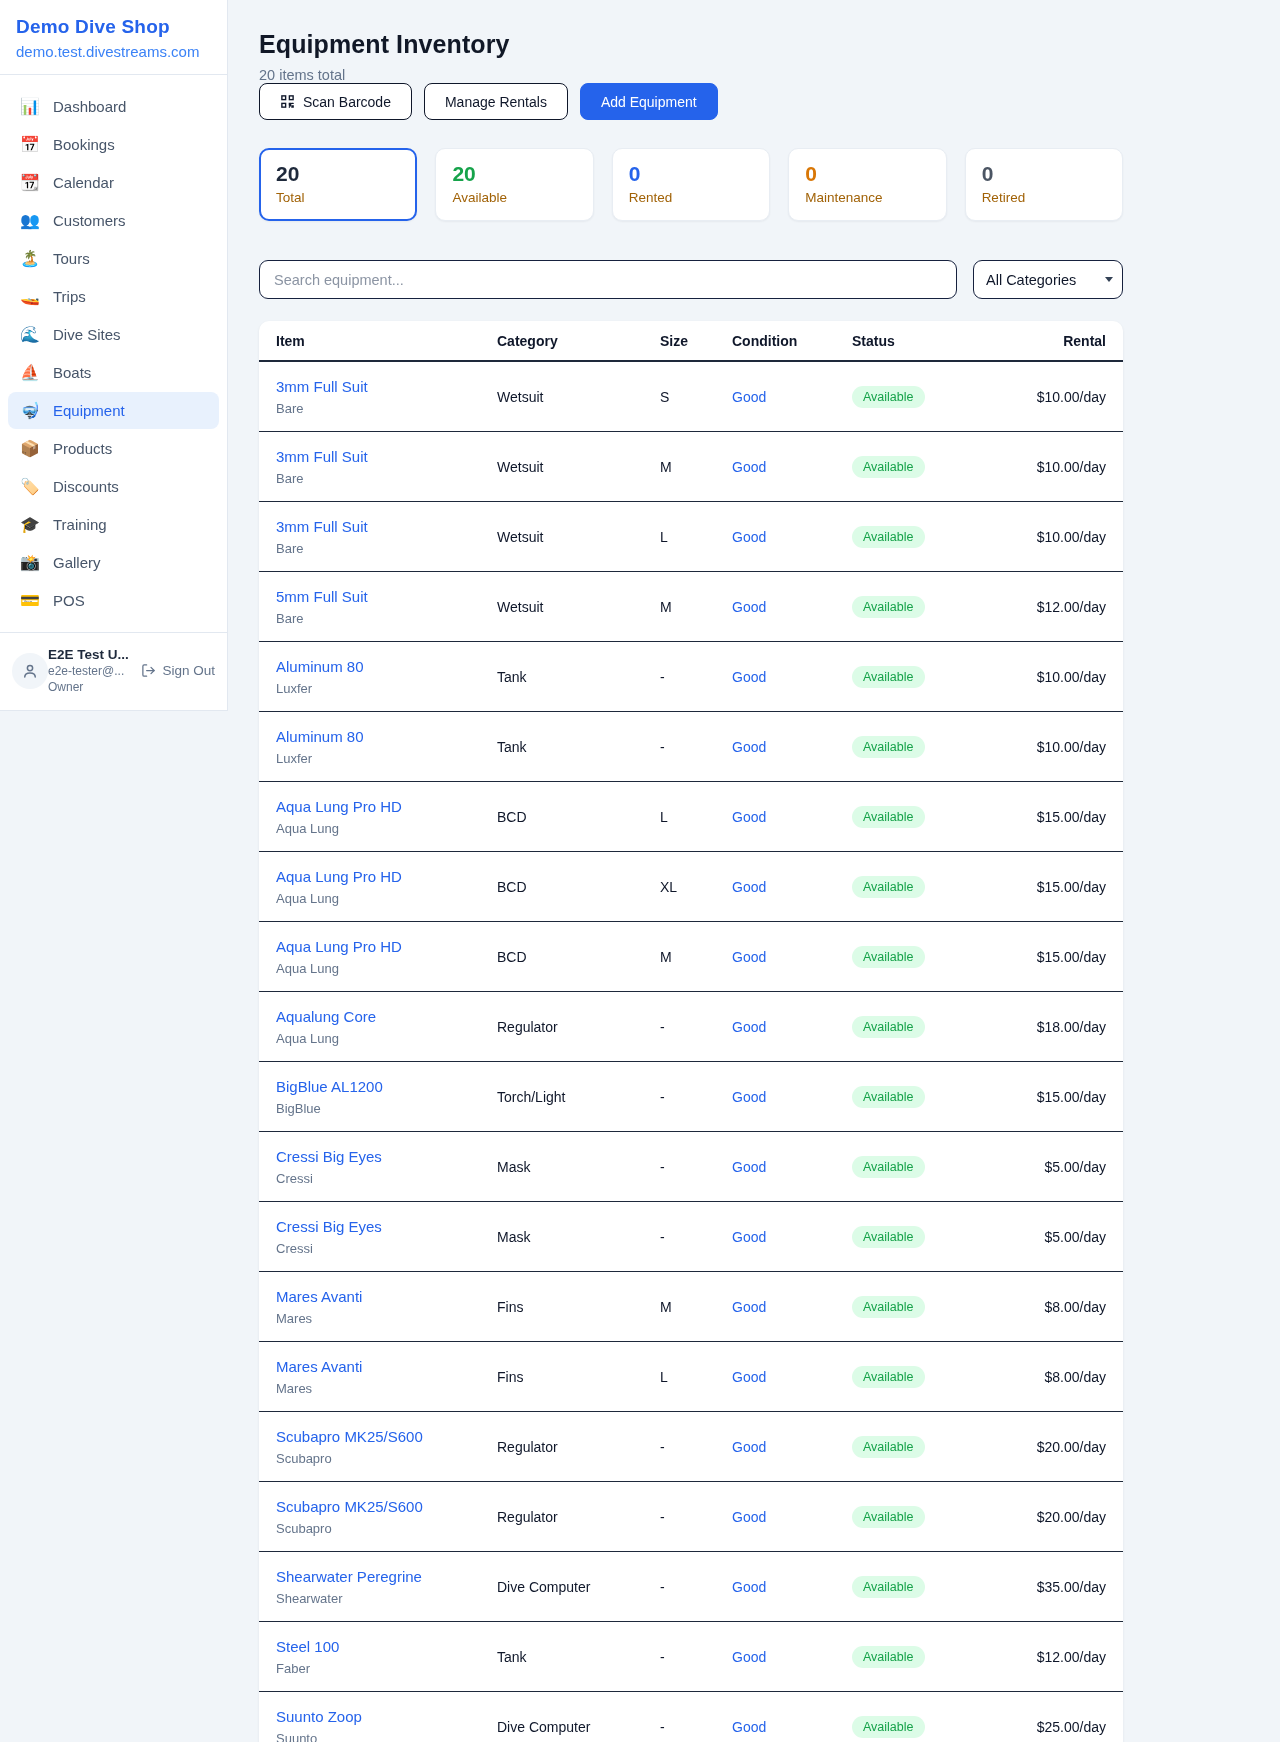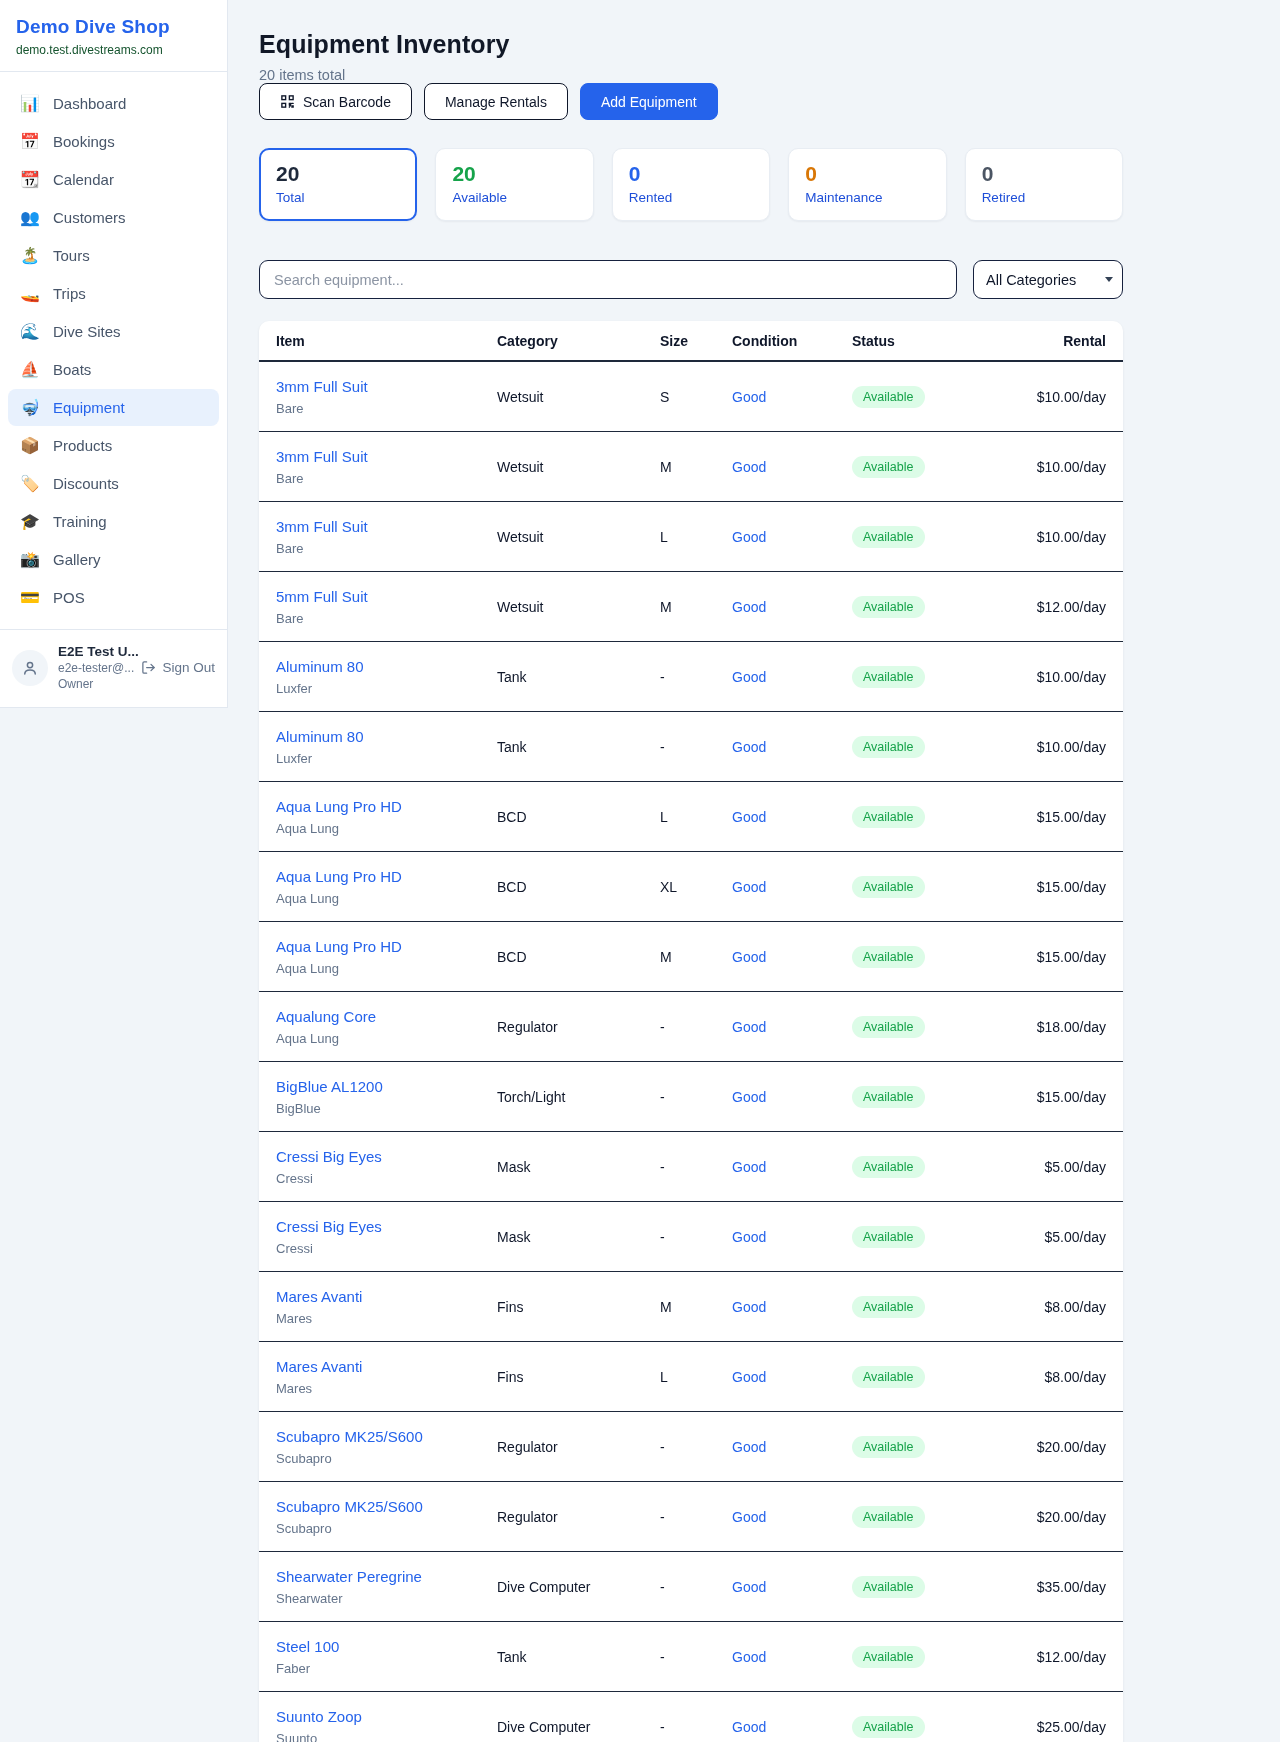--- a/index.html
+++ b/index.html
@@ -3,47 +3,47 @@
 <meta charset="utf-8">
 <style>
   * { margin:0; padding:0; box-sizing:border-box; }
   html,body { background:#f1f5f9; font-family:"Liberation Sans", sans-serif; color:#0f172a; }
   .page { width:1280px; min-height:1742px; display:flex; align-items:flex-start; background:#f1f5f9; }
 
   
   .sidebar { width:228px; background:#ffffff; border-right:1px solid #e2e8f0; border-bottom:1px solid #e2e8f0; flex:0 0 228px; }
   .sidebar-head { padding:16px 16px 14px 16px; border-bottom:1px solid #e2e8f0; }
   .shop-name { color:#2563eb; font-size:19px; font-weight:700; letter-spacing:.2px; }
-  .shop-domain { color:#14532d; font-size:12px; margin-top:5px; }
+  .shop-domain { color:#3b82f6; font-size:15px; margin-top:5px; }
   .nav { padding:12px 8px; }
   .nav-item { display:flex; align-items:center; gap:13px; padding:9px 12px; margin:1px 0; border-radius:8px; color:#475569; font-size:15px; cursor:pointer; }
   .nav-item .nav-icon { font-size:16px; width:20px; text-align:center; }
   .nav-item.active { background:#e8f1fd; color:#2563eb; font-weight:500; }
-  .side-footer { border-top:1px solid #e2e8f0; padding:14px 12px 16px 12px; display:flex; align-items:center; gap:10px; }
+  .side-footer { border-top:1px solid #e2e8f0; padding:14px 12px 16px 12px; display:flex; align-items:center; }
   .avatar { width:36px; height:36px; border-radius:50%; background:#f1f5f9; display:flex; align-items:center; justify-content:center; flex:0 0 36px; }
   .user-meta { flex:1; min-width:0; }
   .user-name { font-size:13.5px; font-weight:700; color:#1e293b; white-space:nowrap; }
   .user-email, .user-role { font-size:12px; color:#64748b; margin-top:2px; white-space:nowrap; }
   .signout { display:flex; align-items:center; gap:6px; color:#64748b; font-size:13.5px; cursor:pointer; white-space:nowrap; }
 
   
   .main { margin-left:31px; width:864px; padding-top:30px; padding-bottom:32px; }
   .main-head { display:flex; justify-content:space-between; align-items:flex-start;flex-direction:column; }
   .page-title { font-size:25px; font-weight:700; color:#111827; letter-spacing:.1px; }
   .page-sub { font-size:14.5px; color:#64748b; margin-top:8px; }
   .head-actions { display:flex; gap:12px; }
   .btn { display:flex; align-items:center; gap:8px; height:37px; padding:0 20px; border-radius:8px; border:1px solid #0f172a; background:#ffffff; font-size:14px; color:#0f172a; font-family:inherit; cursor:pointer; }
   .btn-primary { background:#2563eb; border-color:#2563eb; color:#ffffff; font-weight:500; }
 
   
   .stats { display:flex; gap:18px; margin-top:28px; }
   .stat-card { flex:1; background:#ffffff; border:1px solid #e8edf3; border-radius:10px; padding:13px 16px 15px 16px; text-align:left; box-shadow:0 1px 2px rgba(15,23,42,.05); cursor:pointer; font-family:inherit; }
   .stat-card.active { border:2px solid #2563eb; padding:12px 15px 14px 15px; }
   .stat-value { font-size:21px; font-weight:700; }
-  .stat-label { font-size:13.5px; color:#1d4ed8; margin-top:4px; }
+  .stat-label { font-size:13.5px; color:#a16207; margin-top:4px; }
 
   
   .filters { display:flex; gap:16px; margin-top:39px; }
   .search-wrap { flex:1; }
   .search-input { width:100%; height:39px; border:1px solid #16213e; border-radius:9px; padding:0 14px; font-size:14.5px; font-family:inherit; color:#0f172a; background:#ffffff; }
   .search-input::placeholder { color:#8b94a3; }
   .select-wrap { position:relative; width:150px; }
   .cat-select { width:100%; height:39px; border:1px solid #16213e; border-radius:9px; background:#ffffff; font-size:14.5px; font-family:inherit; color:#0f172a; padding:0 34px 0 12px; appearance:none; -webkit-appearance:none; cursor:pointer; }
   .select-arrow { position:absolute; right:10px; top:17px; width:0; height:0; border-left:4.5px solid transparent; border-right:4.5px solid transparent; border-top:5.5px solid #334155; pointer-events:none; }
 

